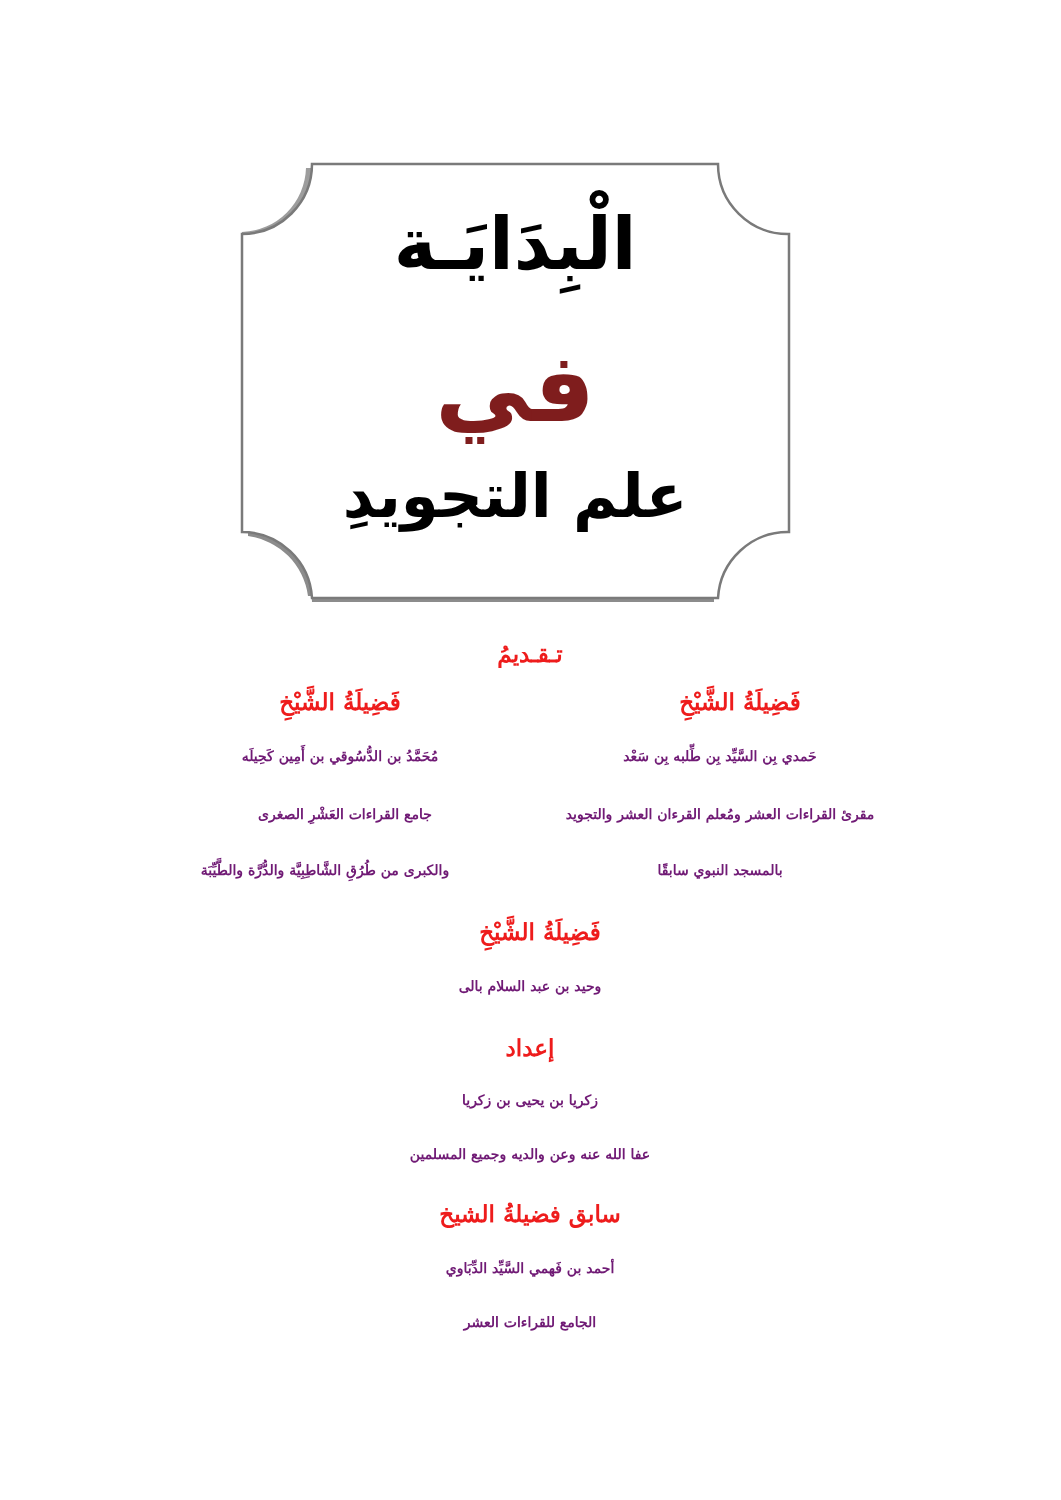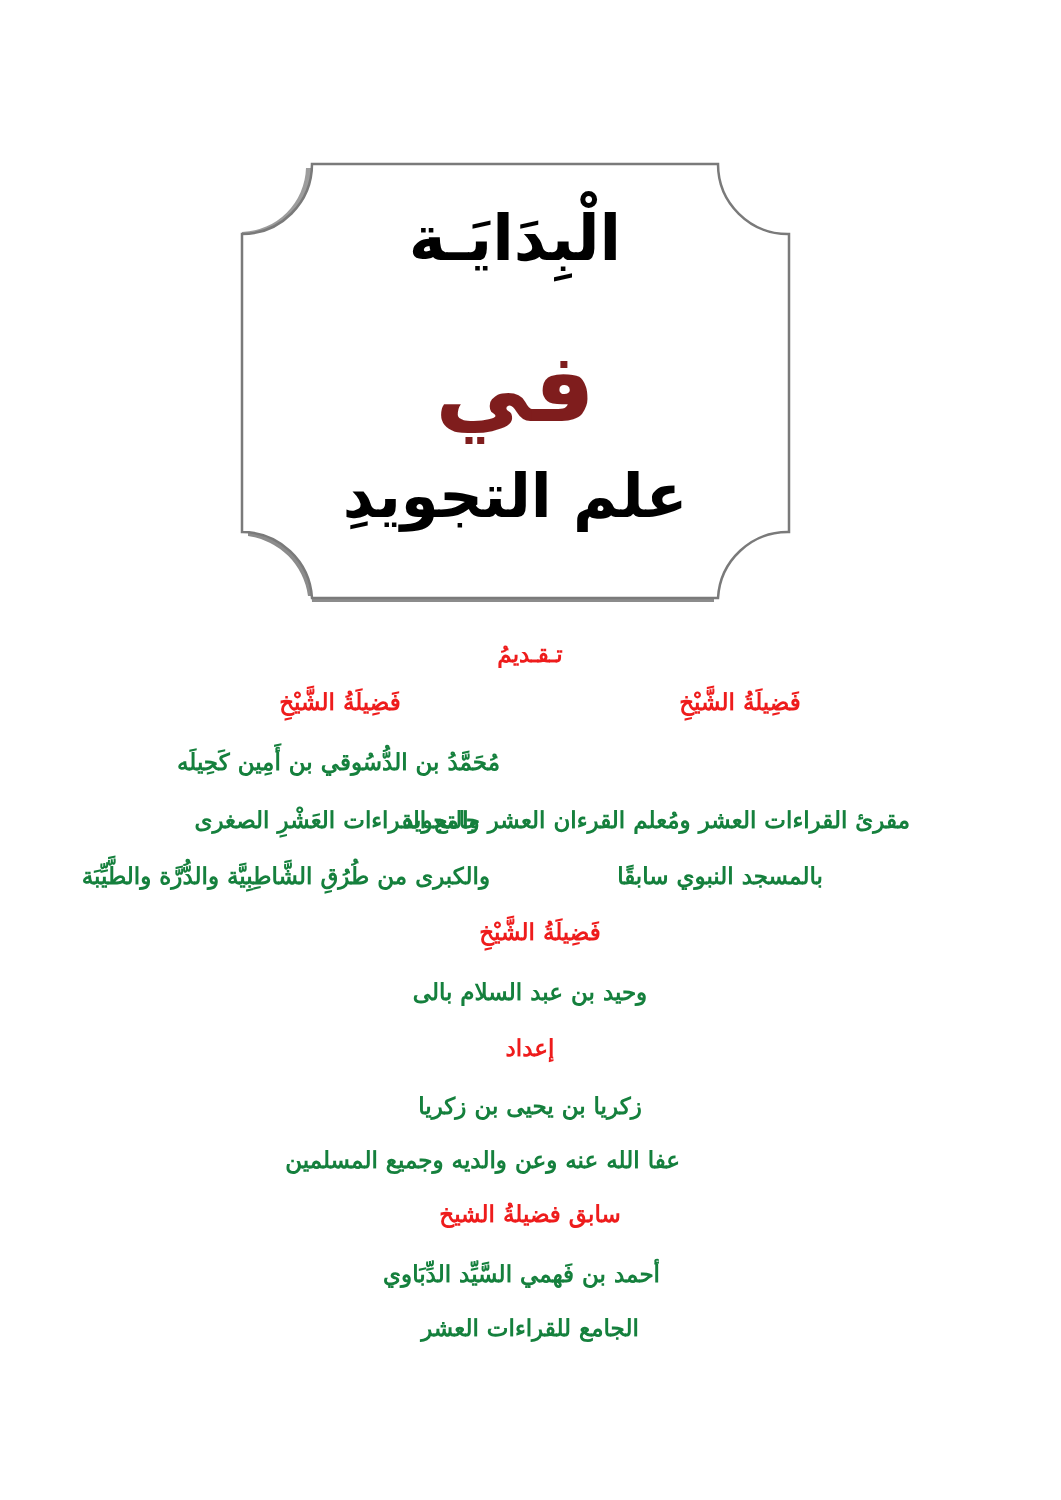--- a/index.html
+++ b/index.html
@@ -5,28 +5,28 @@
   html, body { margin:0; padding:0; background:#ffffff; }
   body { width:1061px; height:1500px; position:relative; overflow:hidden;
          font-family:"DejaVu Sans", sans-serif; color:#111; }
   .page { position:absolute; inset:0; }
 
   
   .frame-wrap { position:absolute; left:236px; top:160px; width:558px; height:446px; }
   .frame-svg { position:absolute; left:0; top:0; width:558px; height:446px; }
   .title-line { position:absolute; left:0; right:0; text-align:center; direction:rtl;
                 font-family:"DejaVu Sans", sans-serif; font-weight:bold; }
-  .t1 { top:42px; font-size:63px; color:#000; letter-spacing:2px; }
+  .t1 { top:42px; font-size:72px; color:#000; letter-spacing:2px; }
   .t2 { top:172px; font-size:96px; color:#7f1d1d; }
   .t3 { top:300px; font-size:61px; color:#000; }
 
   .txt { position:absolute; direction:rtl; text-align:center; white-space:nowrap;
          font-family:"DejaVu Serif", serif; }
   .red { color:#ee1c1c; font-size:23px; font-weight:bold; }
-  .blk { color:#15803d; font-size:23px; font-weight:bold; }
+  .blk { color:#701a75; font-size:14px; font-weight:bold; }
 </style>
 </head>
 <body>
 
 <div class="page">
 
   <div class="frame-wrap">
     <svg class="frame-svg" viewBox="0 0 558 446">
 
       <path d="M6 100 L6 372 A70 70 0 0 1 76 442 L478 442 L478 436 L72 436 A70 70 0 0 0 12 376 L12 100 Z" fill="#8c8c8c"></path>
@@ -36,20 +36,21 @@
       <path d="M76 4 L482 4 A70 70 0 0 0 553 74 L553 372 A70 70 0 0 0 482 438 L76 438 A70 70 0 0 0 6 372 L6 74 A70 70 0 0 0 76 4 Z" fill="#ffffff" stroke="#7a7a7a" stroke-width="2.5"></path>
     </svg>
     <div class="title-line t1">الْبِدَايَـة</div>
     <div class="title-line t2">في</div>
     <div class="title-line t3">علم التجويدِ</div>
   </div>
 
   <div class="txt red" style="left:430px; width:200px; top:640px;">تـقـديمُ</div>
 
   <div class="txt red" style="left:620px; width:240px; top:688px;">فَضِيلَةُ الشَّيْخِ</div>
+  <div class="txt blk" style="left:560px; width:320px; top:748px;">حَمدي بِن السَّيِّد بِن طِّلبه بِن سَعْد</div>
   <div class="txt blk" style="left:530px; width:380px; top:806px;">مقرئ القراءات العشر ومُعلم القرءان العشر والتجويد</div>
   <div class="txt blk" style="left:600px; width:240px; top:862px;">بالمسجد النبوي سابقًا</div>
 
   <div class="txt red" style="left:220px; width:240px; top:688px;">فَضِيلَةُ الشَّيْخِ</div>
   <div class="txt blk" style="left:180px; width:320px; top:748px;">مُحَمَّدُ بن الدُّسُوقي بن أَمِين كَحِيلَه</div>
   <div class="txt blk" style="left:210px; width:270px; top:806px;">جامع القراءات العَشْرِ الصغرى</div>
   <div class="txt blk" style="left:160px; width:330px; top:862px;">والكبرى من طُرُقِ الشَّاطِبِيَّة والدُّرَّة والطَّيِّبَة</div>
 
   <div class="txt red" style="left:420px; width:240px; top:918px;">فَضِيلَةُ الشَّيْخِ</div>
   <div class="txt blk" style="left:400px; width:260px; top:978px;">وحيد بن عبد السلام بالى</div>

